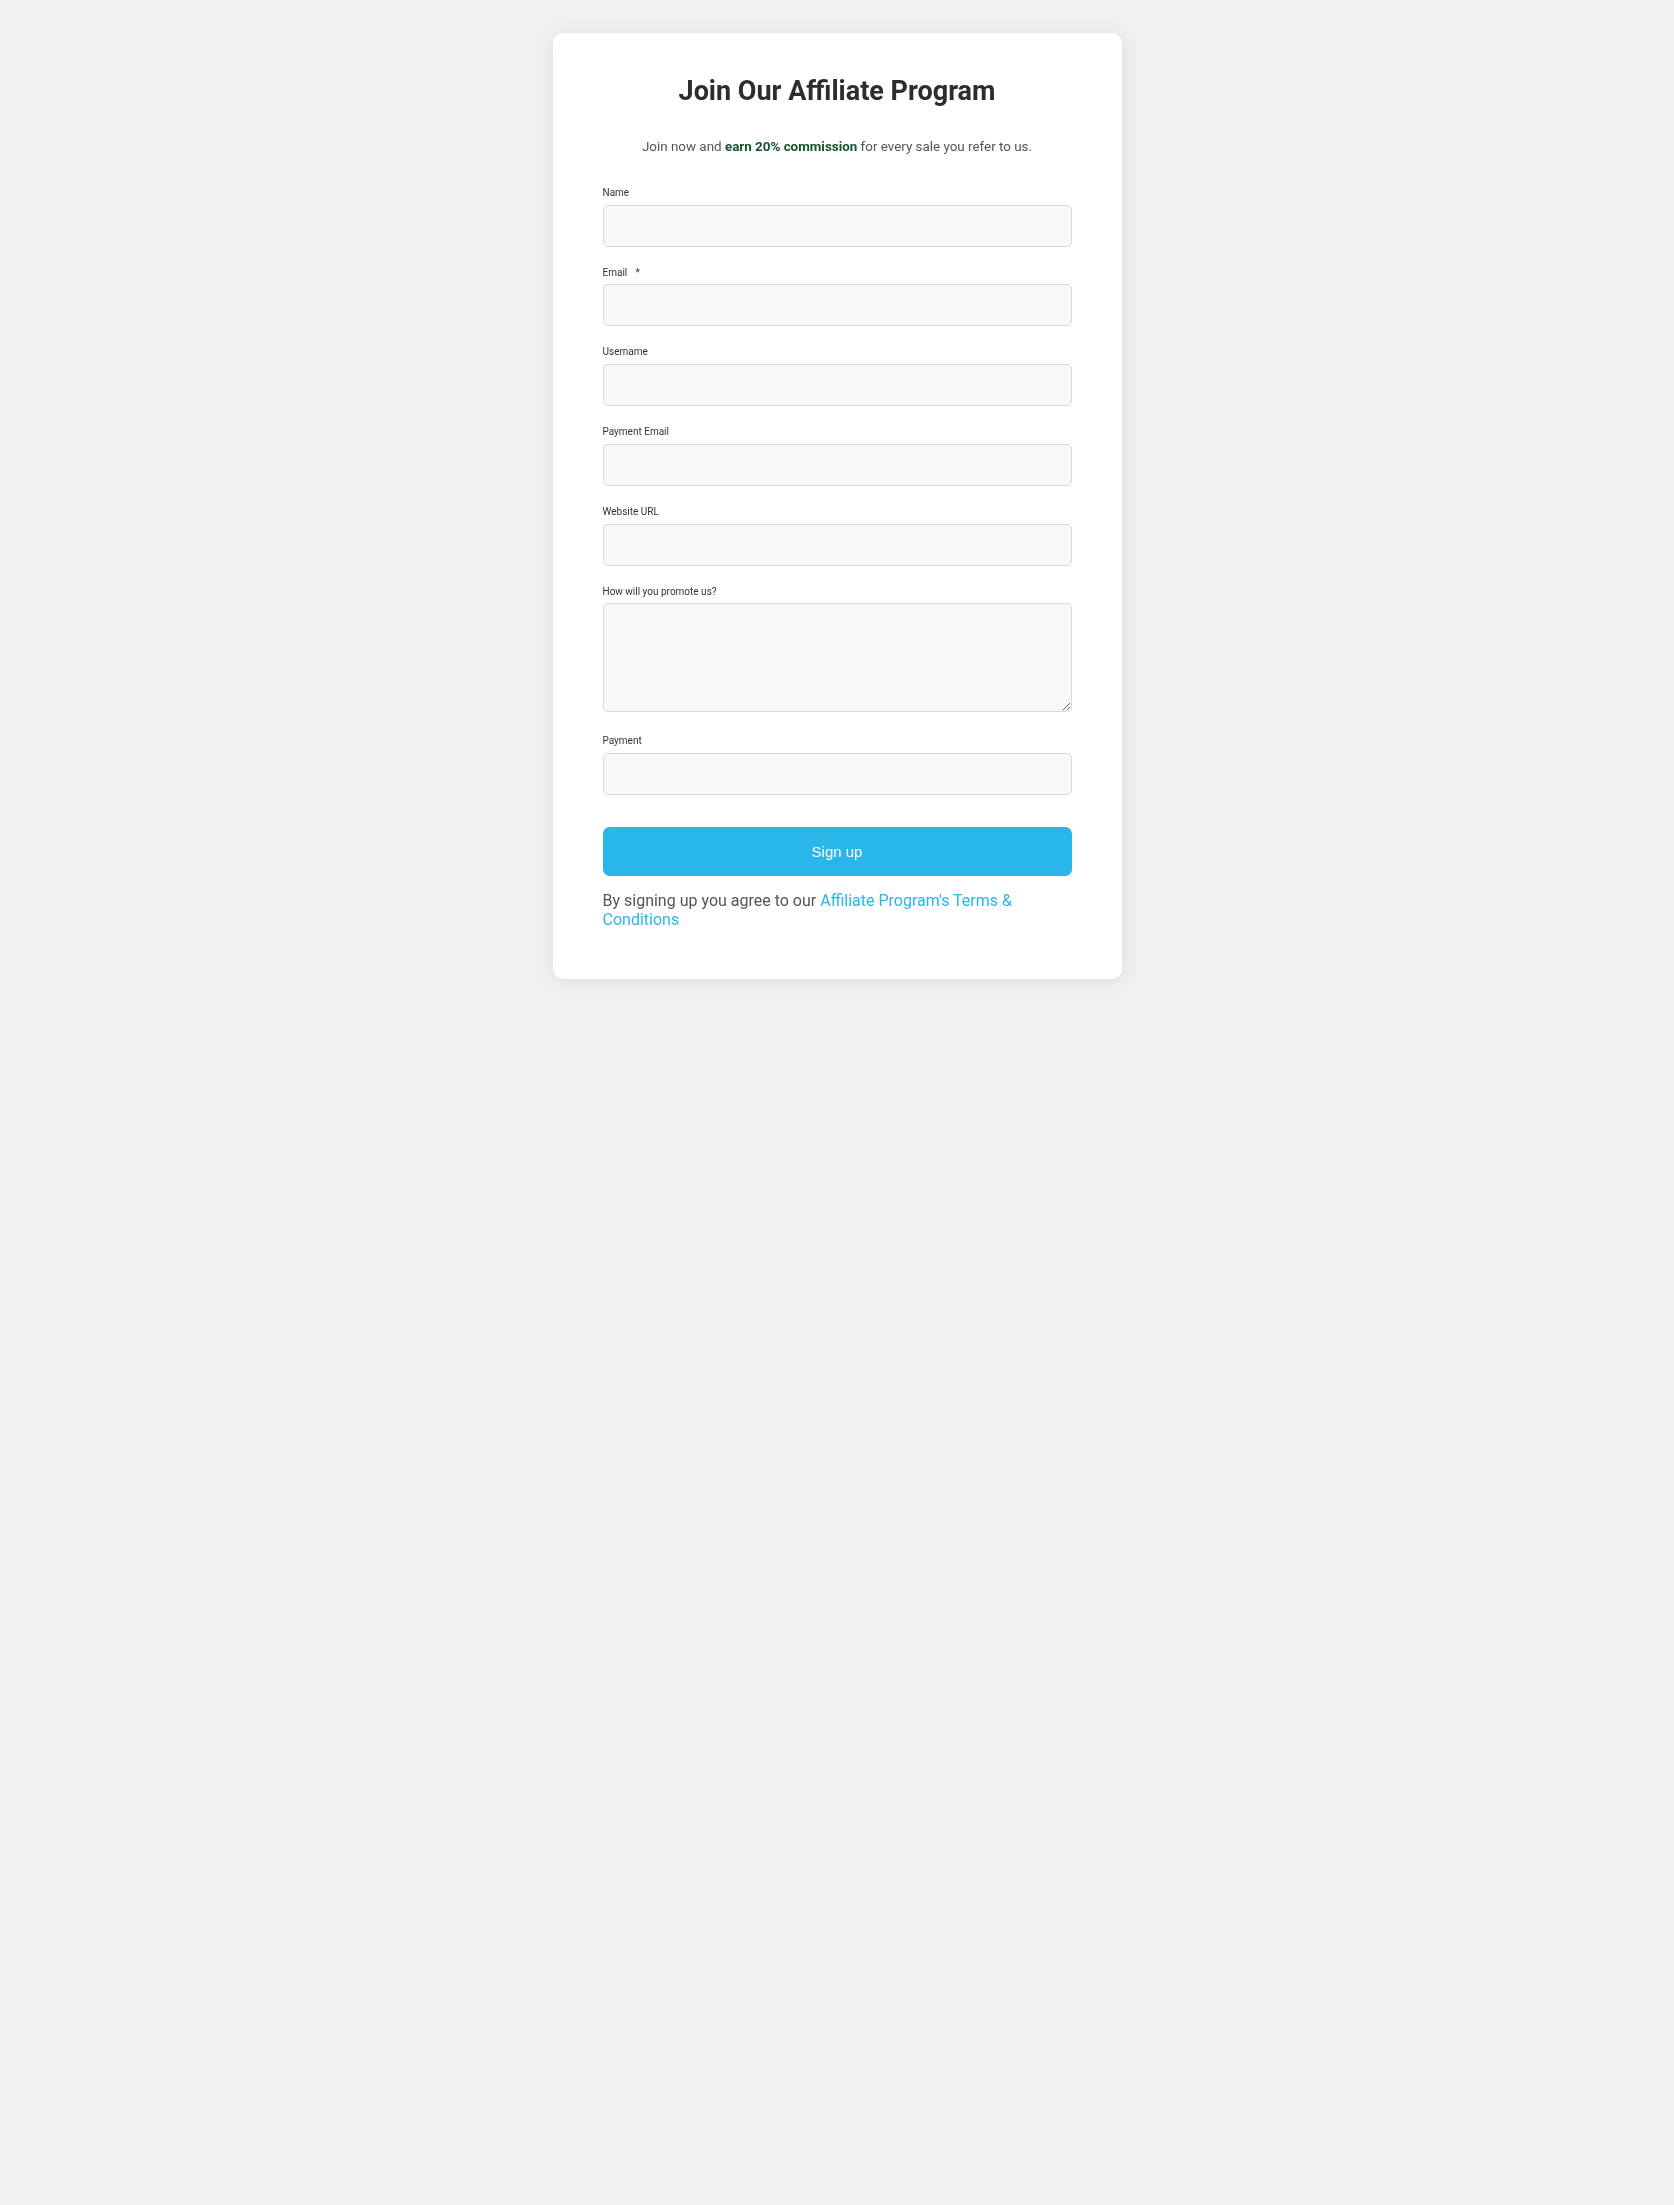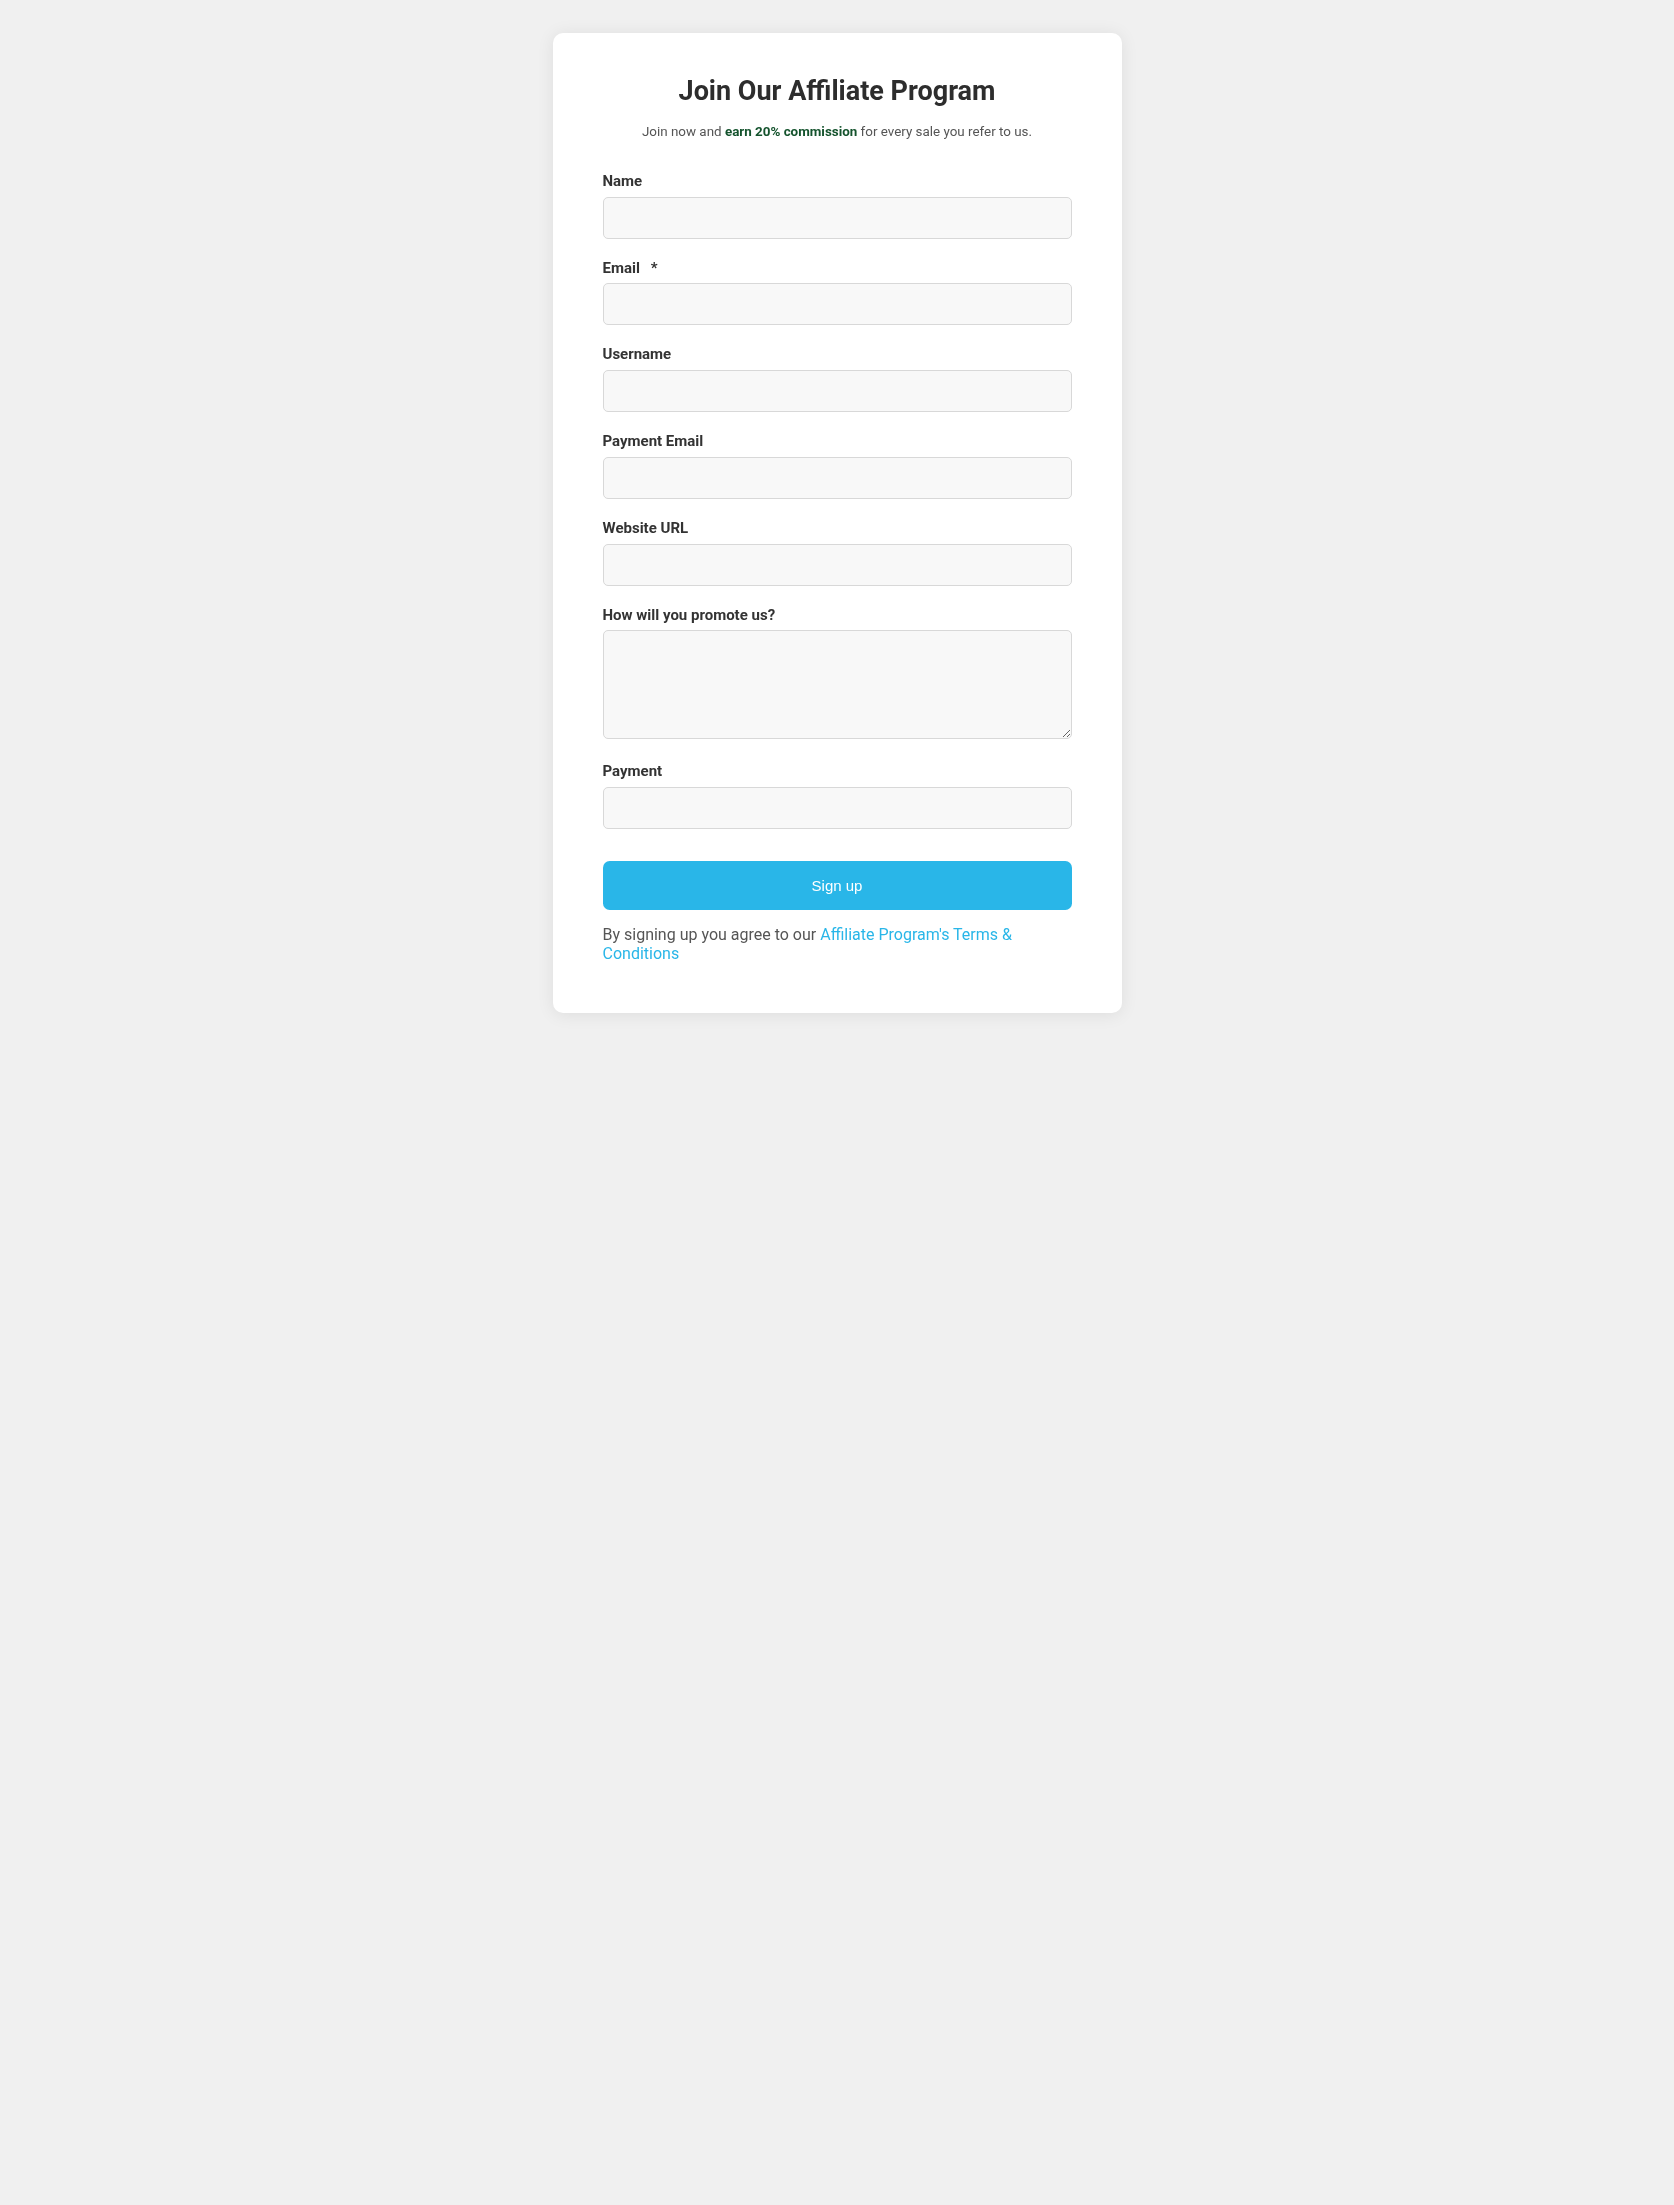--- a/index.html
+++ b/index.html
@@ -25,21 +25,21 @@
       width: 569px;
       max-width: 100%;
       box-shadow: 0 1.7px 16.7px rgba(0,0,0,0.08);
     }
 
     .card-title {
       font-size: 27px;
       font-weight: 700;
       color: #2d2d2d;
       text-align: center;
-      margin-bottom: 15px;
+      margin-bottom: 30px;
     }
 
     .card-subtitle {
       font-size: 13.4px;
       color: #555555;
       text-align: center;
       margin-bottom: 30px;
       line-height: 1.5;
     }
 
@@ -48,24 +48,24 @@
       font-weight: 700;
       text-align: right;
     }
 
     .form-group {
       margin-bottom: 20px;
     }
 
     .form-label {
       display: block;
-      font-size: 15px;
+      font-size: 10px;
       color: #333333;
       margin-bottom: 6.7px;
-      font-weight: 700;
+      font-weight: 400;
     }
 
     .form-label .required {
       color: #333333;
       margin-left: 3.3px;
     }
 
     .form-input {
       width: 100%;
       height: 42px;

